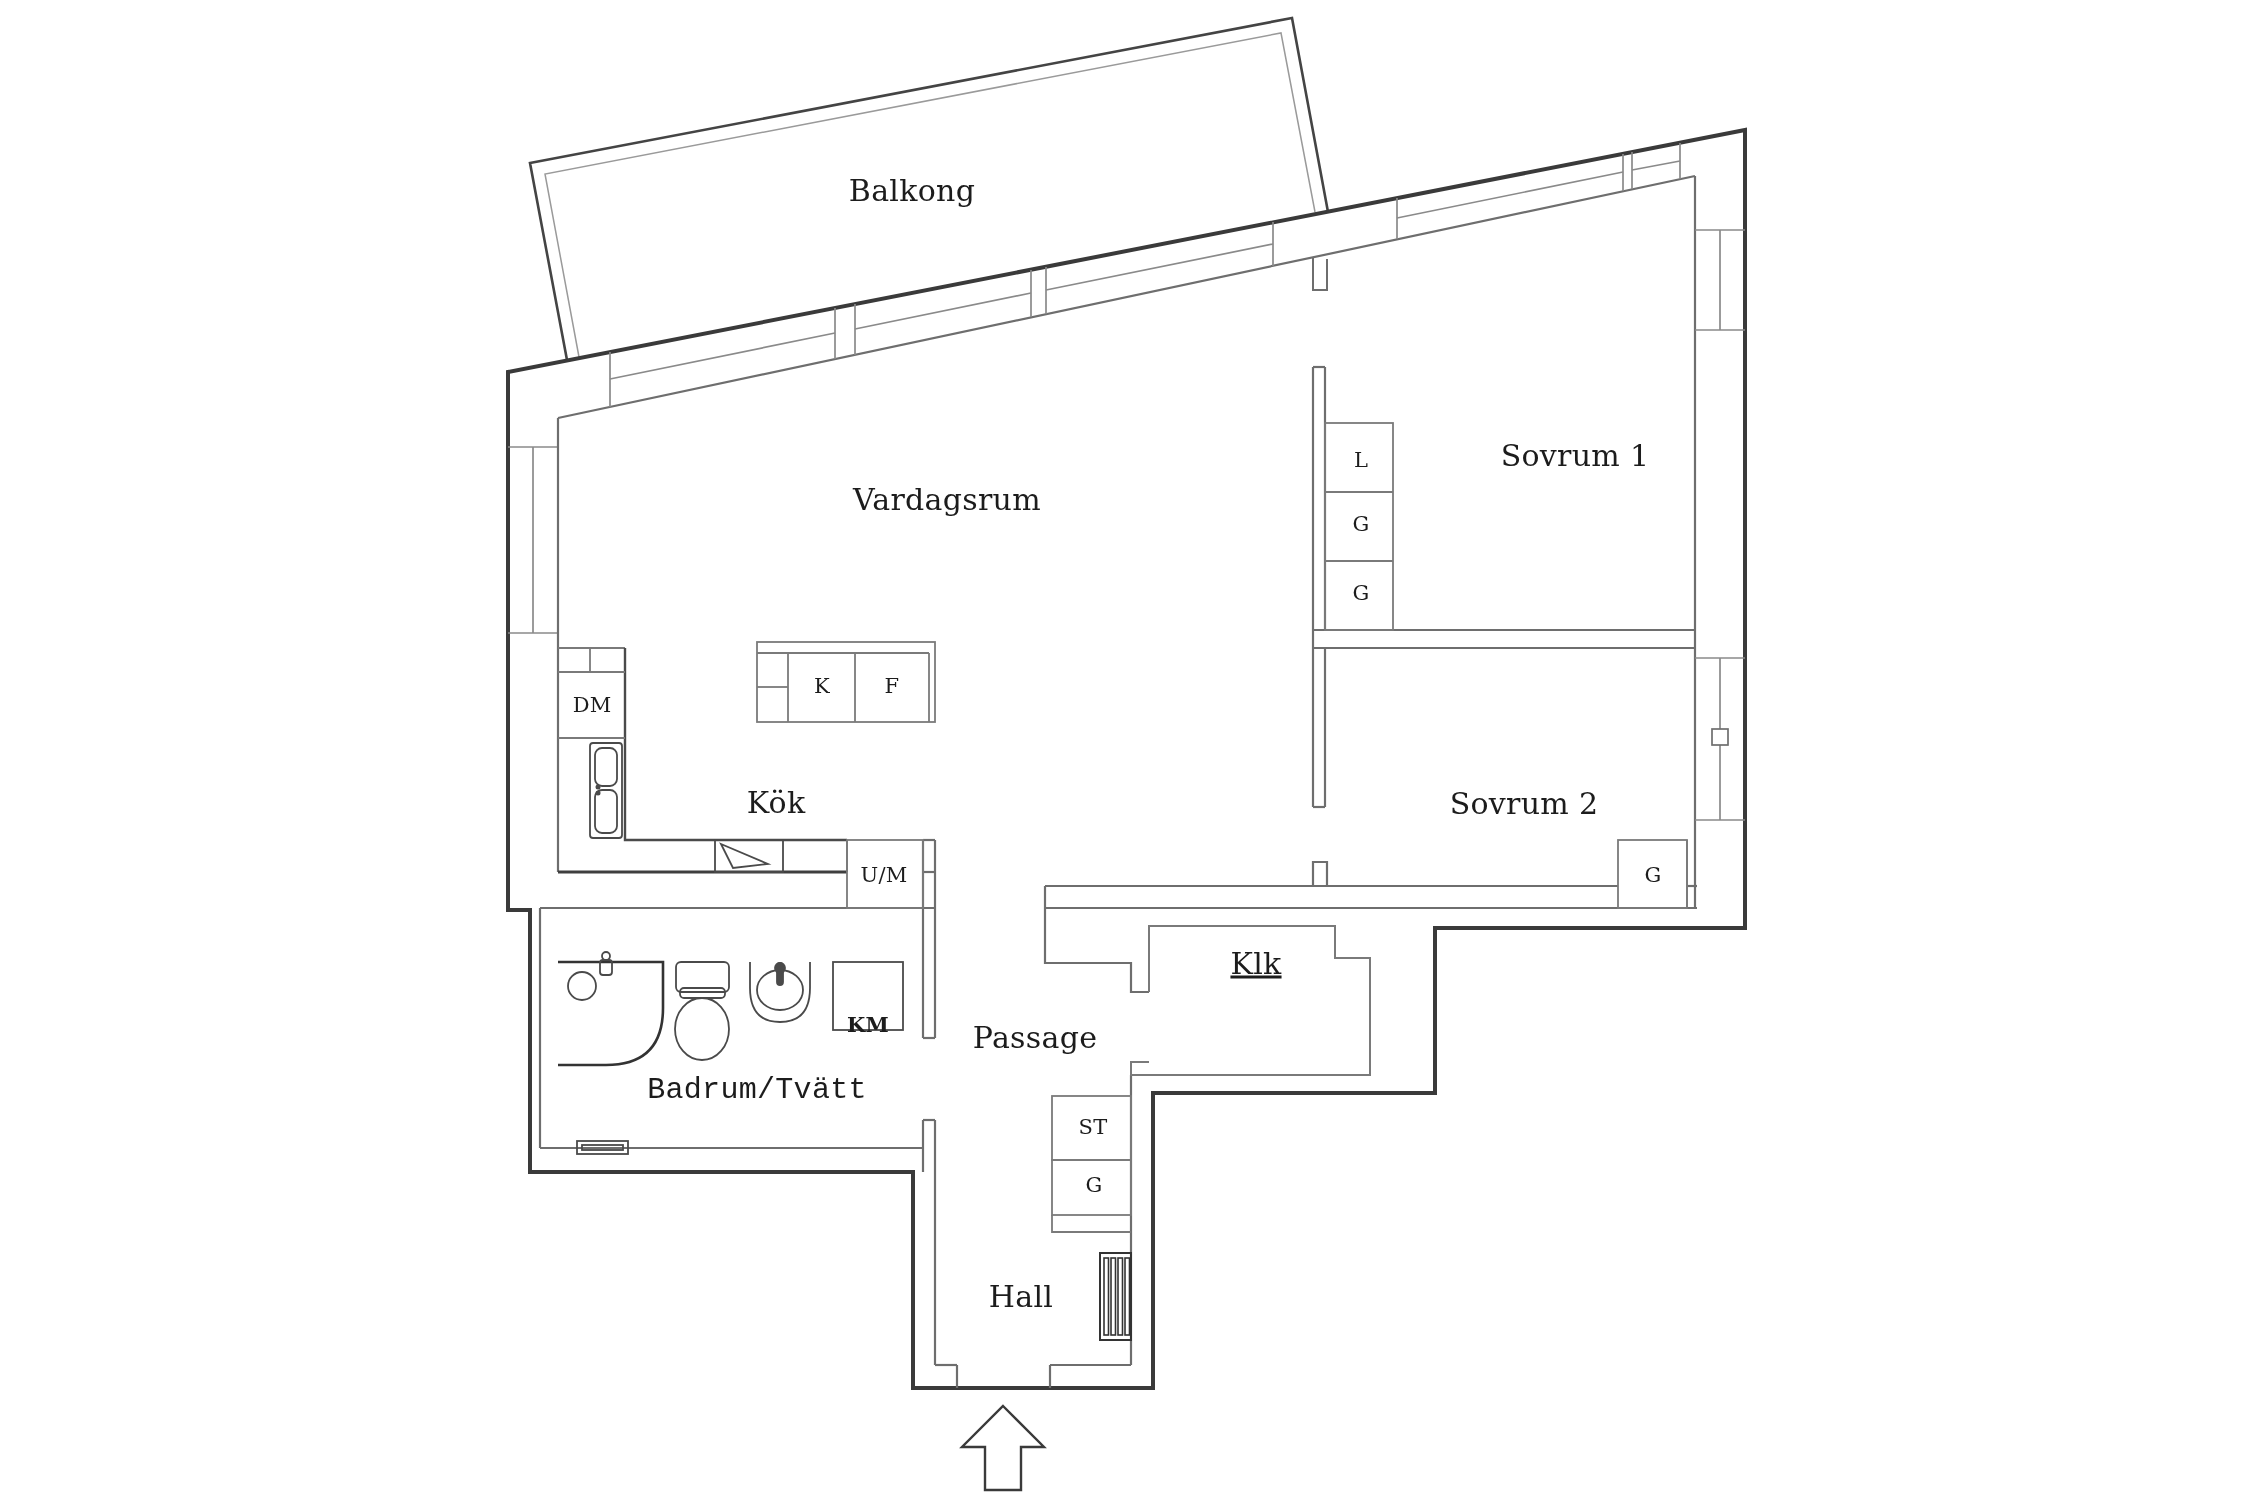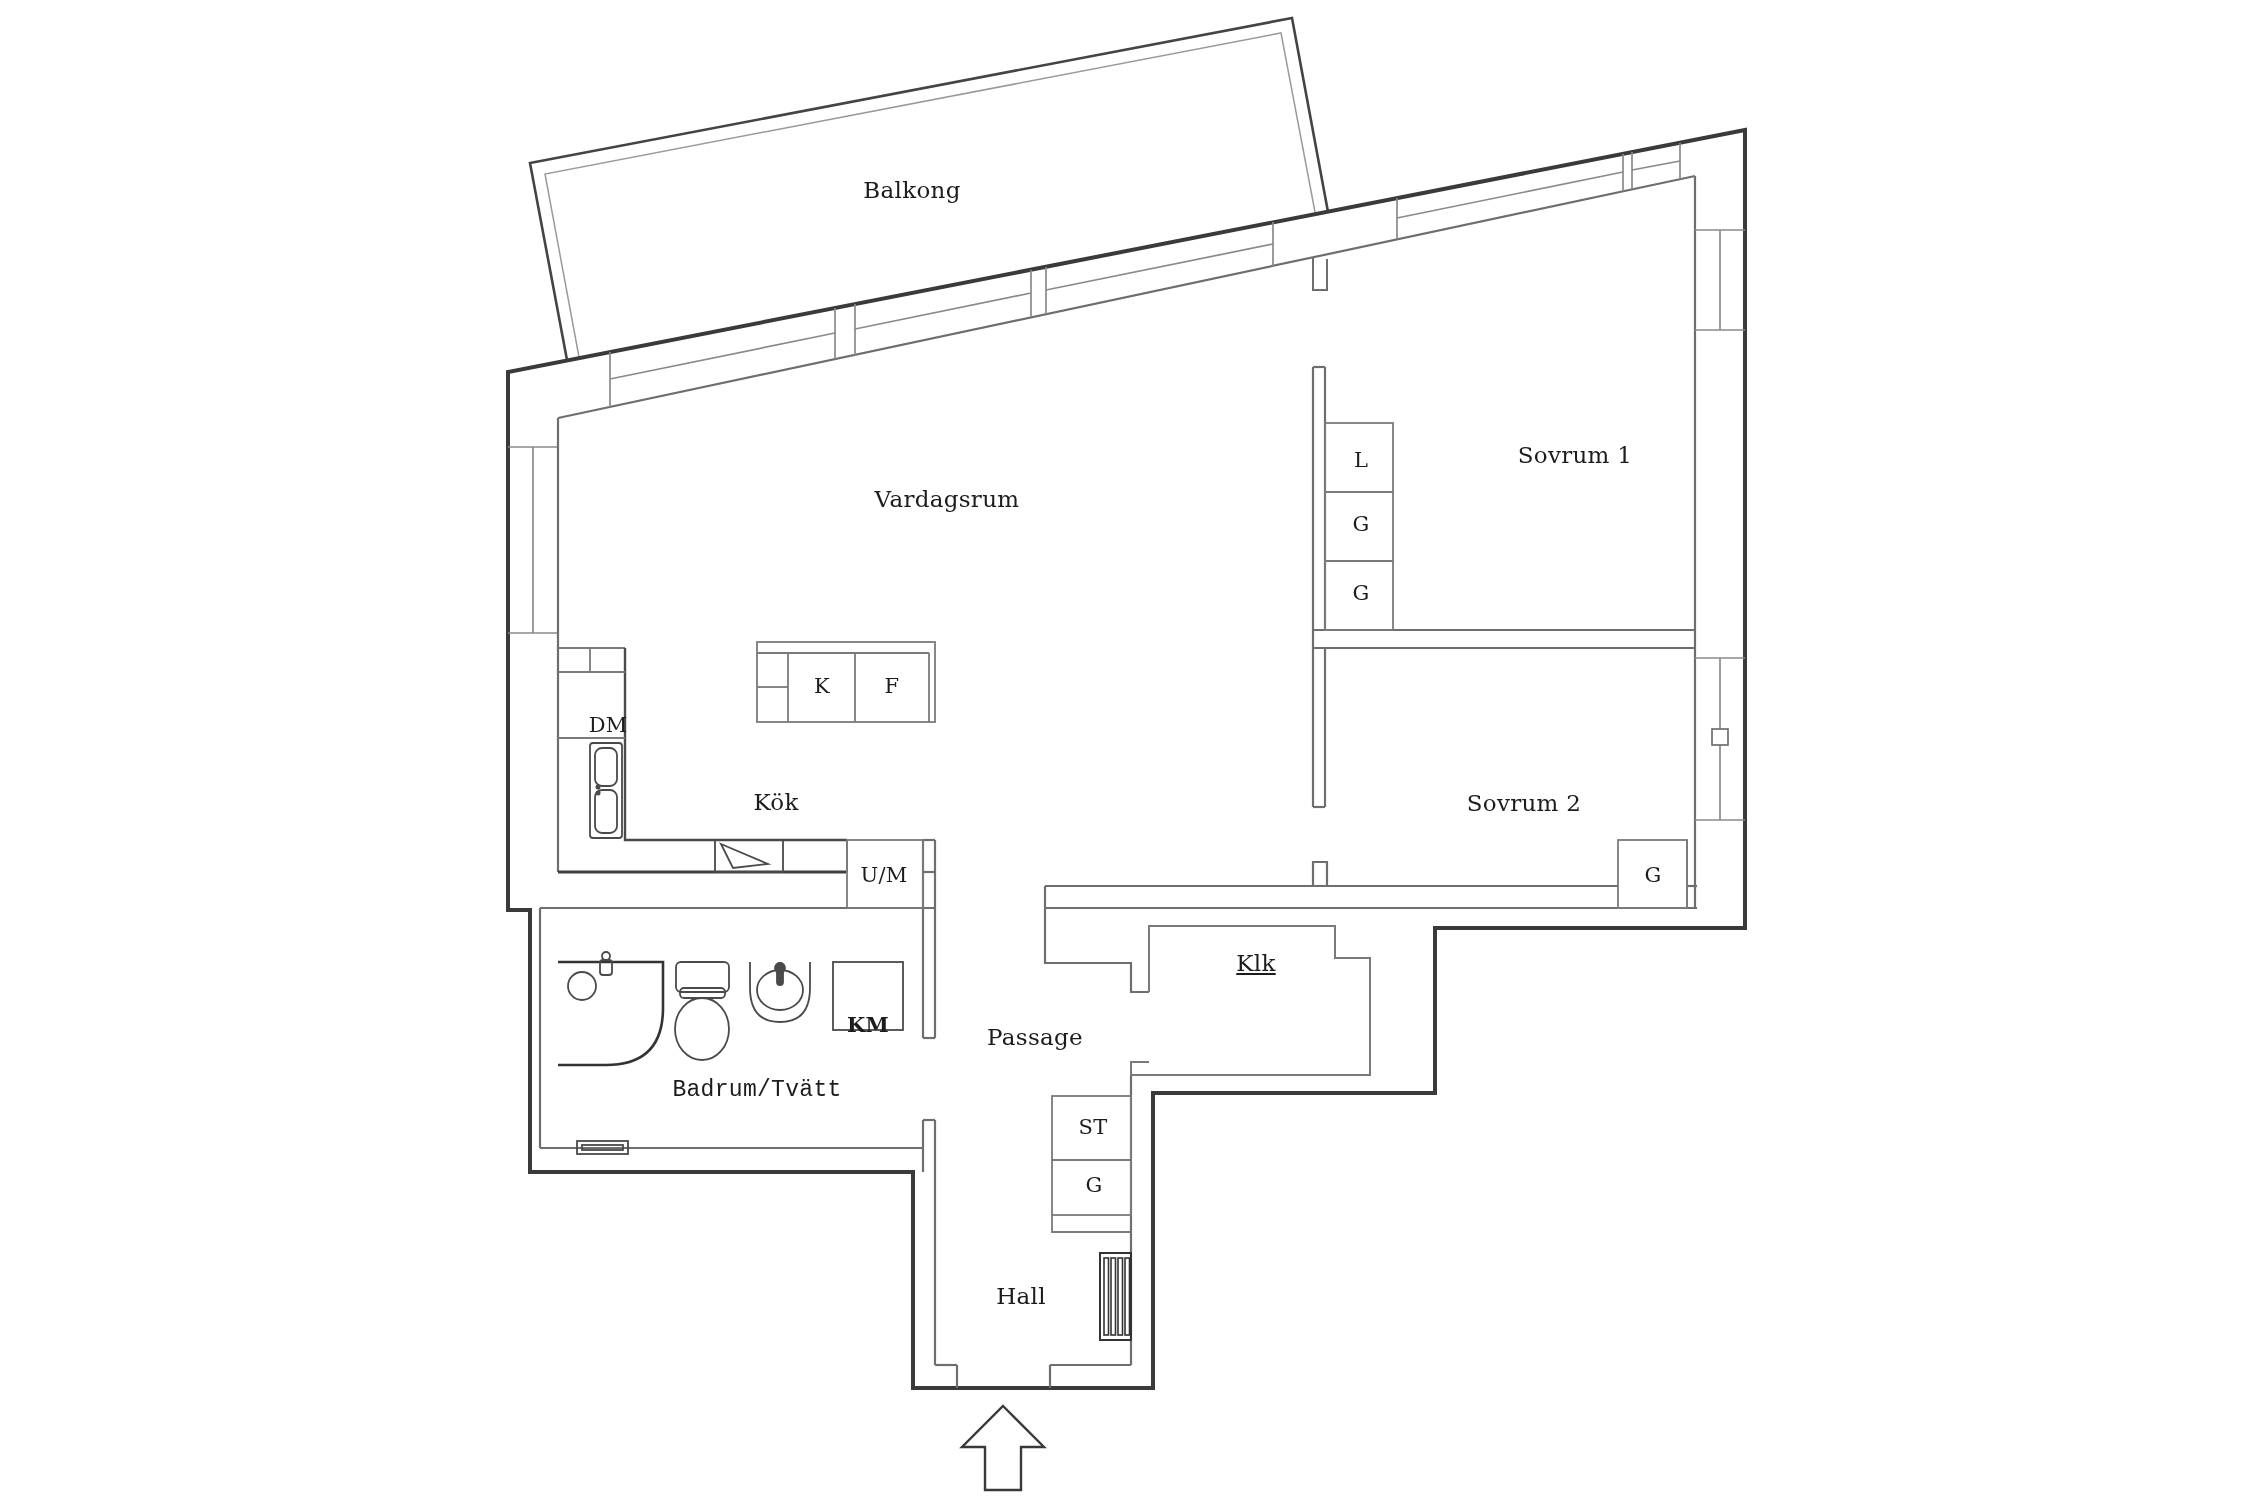--- a/index.html
+++ b/index.html
@@ -1,20 +1,20 @@
 <!DOCTYPE html>
 <html><head>
 <meta charset="utf-8">
 <style>
   html,body{margin:0;padding:0;background:#ffffff;}
   .plan{position:relative;width:2250px;height:1500px;background:#ffffff;overflow:hidden;
         font-family:"DejaVu Serif", "Liberation Serif", serif;}
   .plan svg{position:absolute;left:0;top:0;}
   .lbl{position:absolute;transform:translate(-50%,-50%);white-space:nowrap;color:#1c1c1c;}
-  .room-lbl{font-size:23px;letter-spacing:.3px;}
+  .room-lbl{font-size:30px;letter-spacing:.3px;}
   .fix-lbl{font-size:21px;letter-spacing:.2px;}
 </style>
 </head>
 <body>
 
 <div class="plan">
 
   <svg width="2250" height="1500" viewBox="0 0 2250 1500">
 
     <g fill="none">
@@ -203,21 +203,21 @@
     <div class="lbl room-lbl" style="left: 1575px; top: 455px;">Sovrum 1</div>
     <div class="lbl room-lbl" style="left: 1524px; top: 779px; margin-top: 24px;">Sovrum 2</div>
     <div class="lbl room-lbl" style="left: 776px; top: 776px; margin-top: 26px;">Kök</div>
     <div class="lbl room-lbl" style="left: 757px; top: 1090px; font-family: Liberation Mono, monospace;">Badrum/Tvätt</div>
     <div class="lbl room-lbl" style="left: 1035px; top: 1037px;">Passage</div>
     <div class="lbl room-lbl" style="left: 1256px; top: 963px; text-decoration: underline;">Klk</div>
     <div class="lbl room-lbl" style="left: 1021px; top: 1296px;">Hall</div>
   </div>
 
   <div>
-    <div class="lbl fix-lbl" style="left: 608px; top: 705px; margin-top: 20px;">DM</div>
+    <div class="lbl fix-lbl" style="left: 592px; top: 705px;">DM</div>
     <div class="lbl fix-lbl" style="left: 822px; top: 686px;">K</div>
     <div class="lbl fix-lbl" style="left: 892px; top: 686px;">F</div>
     <div class="lbl fix-lbl" style="left: 884px; top: 875px;">U/M</div>
     <div class="lbl fix-lbl" style="left: 868px; top: 1024px; font-weight: bold;">KM</div>
     <div class="lbl fix-lbl" style="left: 1093px; top: 1127px;">ST</div>
     <div class="lbl fix-lbl" style="left: 1094px; top: 1185px;">G</div>
     <div class="lbl fix-lbl" style="left: 1653px; top: 875px;">G</div>
     <div class="lbl fix-lbl" style="left: 1361px; top: 460px;">L</div>
     <div class="lbl fix-lbl" style="left: 1361px; top: 524px;">G</div>
     <div class="lbl fix-lbl" style="left: 1361px; top: 593px;">G</div>

